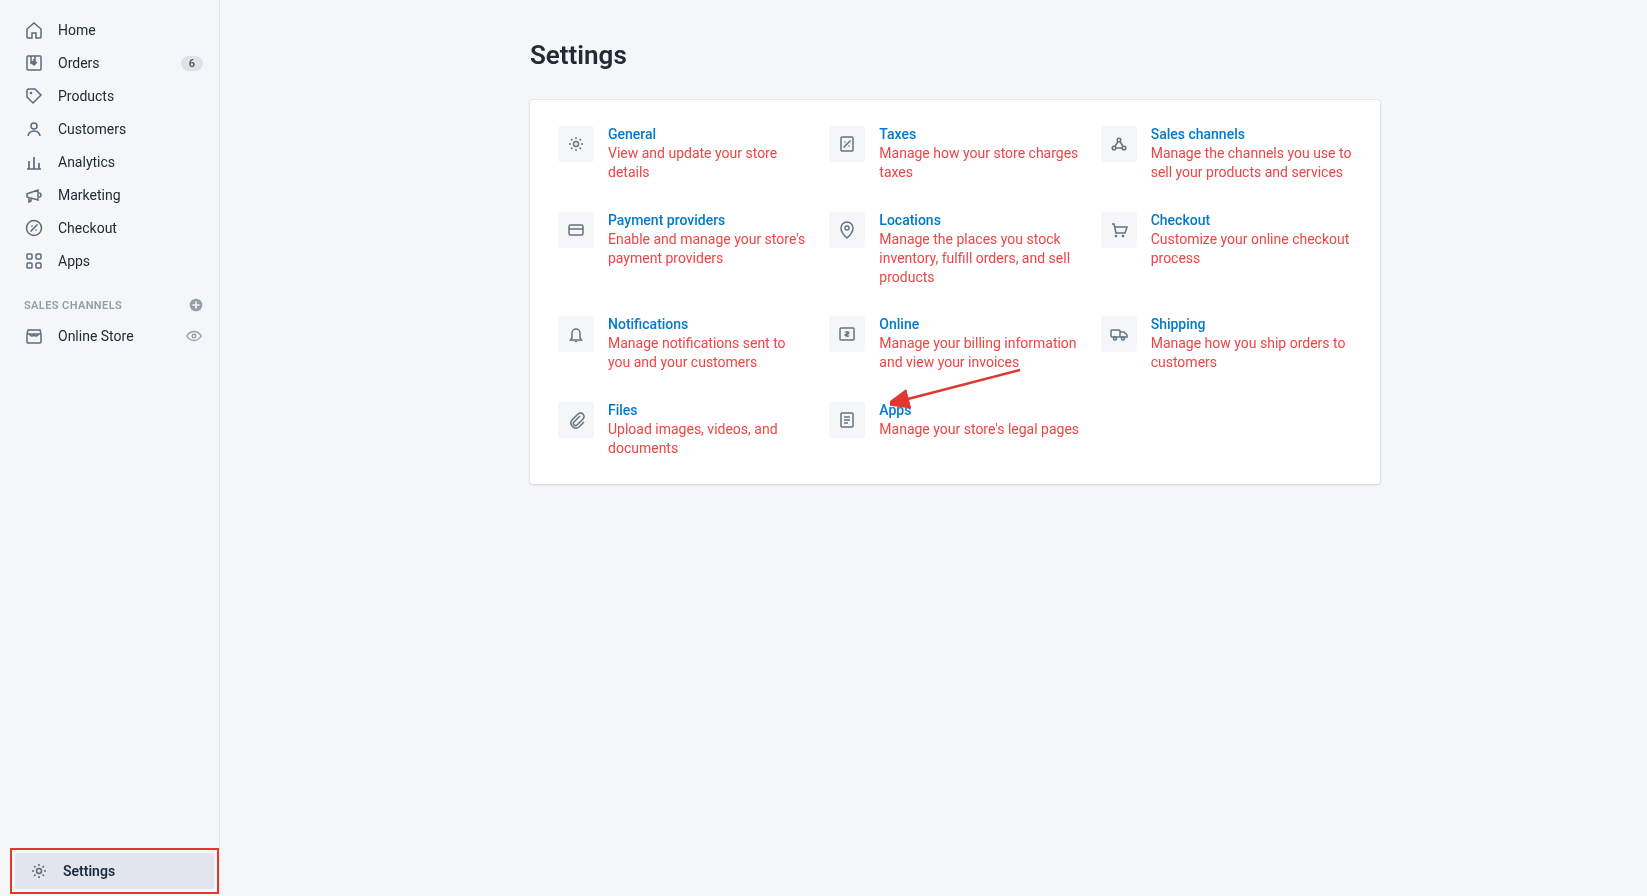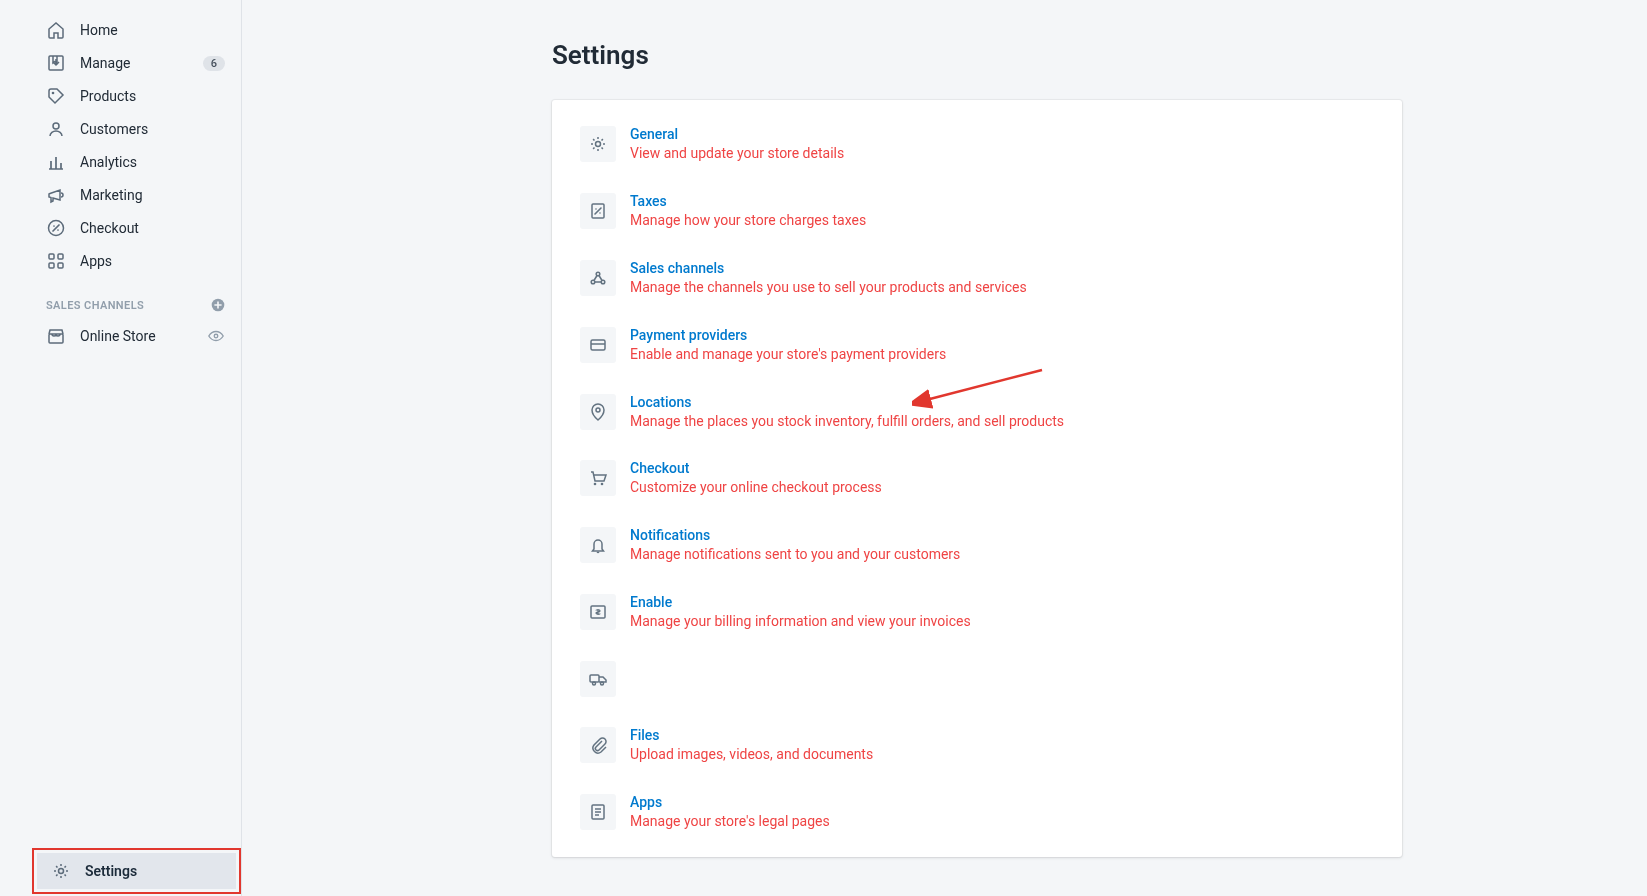--- a/index.html
+++ b/index.html
@@ -7,21 +7,20 @@
     font-family: -apple-system, BlinkMacSystemFont, "Segoe UI", Roboto, Helvetica, Arial, sans-serif;
     background: #f4f6f8;
     color: #212b36;
     font-size: 14px;
     overflow: hidden;
   }
   .app {
     display: flex;
     height: 896px;
     width: 1647px;
-    padding-left: 22px;
   }
   .left-gutter {
     width: 10px;
     background: #f4f6f8;
   }
   .sidebar {
     width: 210px;
     background: #f4f6f8;
     border-right: 1px solid #dfe3e8;
     display: flex;
@@ -108,21 +107,21 @@
   }
   .card {
     background: #fff;
     border-radius: 3px;
     box-shadow: 0 0 0 1px rgba(63,63,68,0.05), 0 1px 3px rgba(63,63,68,0.15);
     padding: 26px 28px;
     width: 850px;
   }
   .settings-grid {
     display: grid;
-    grid-template-columns: repeat(1, 1fr);
+    grid-template-columns: repeat(3, 1fr);
     column-gap: 20px;
     row-gap: 30px;
   }
   .setting-cell {
     display: flex;
     align-items: flex-start;
     cursor: pointer;
   }
   .setting-icon-box {
     width: 36px;
@@ -278,21 +277,21 @@
             </svg>
           </span>
         <span class="label">Home</span>
       </div>
       <div class="nav-item">
         <span class="icon">
             <svg width="20" height="20" viewBox="0 0 20 20">
               <use href="#i-orders"></use>
             </svg>
           </span>
-        <span class="label">Manage</span>
+        <span class="label">Orders</span>
         <span class="nav-badge">6</span>
       </div>
       <div class="nav-item">
         <span class="icon">
             <svg width="20" height="20" viewBox="0 0 20 20">
               <use href="#i-products"></use>
             </svg>
           </span>
         <span class="label">Products</span>
       </div>
@@ -457,29 +456,33 @@
               <div class="desc">Manage notifications sent to you and your customers</div>
             </div>
           </div>
           <div class="setting-cell">
             <div class="setting-icon-box">
               <svg width="20" height="20" viewBox="0 0 20 20">
                 <use href="#i-billing"></use>
               </svg>
             </div>
             <div class="setting-text">
-              <div class="title">Enable</div>
+              <div class="title">Online</div>
               <div class="desc">Manage your billing information and view your invoices</div>
             </div>
           </div>
           <div class="setting-cell">
             <div class="setting-icon-box">
               <svg width="20" height="20" viewBox="0 0 20 20">
                 <use href="#i-truck"></use>
               </svg>
+            </div>
+            <div class="setting-text">
+              <div class="title">Shipping</div>
+              <div class="desc">Manage how you ship orders to customers</div>
             </div>
           </div>
           <div class="setting-cell">
             <div class="setting-icon-box">
               <svg width="20" height="20" viewBox="0 0 20 20">
                 <use href="#i-clip"></use>
               </svg>
             </div>
             <div class="setting-text">
               <div class="title">Files</div>

